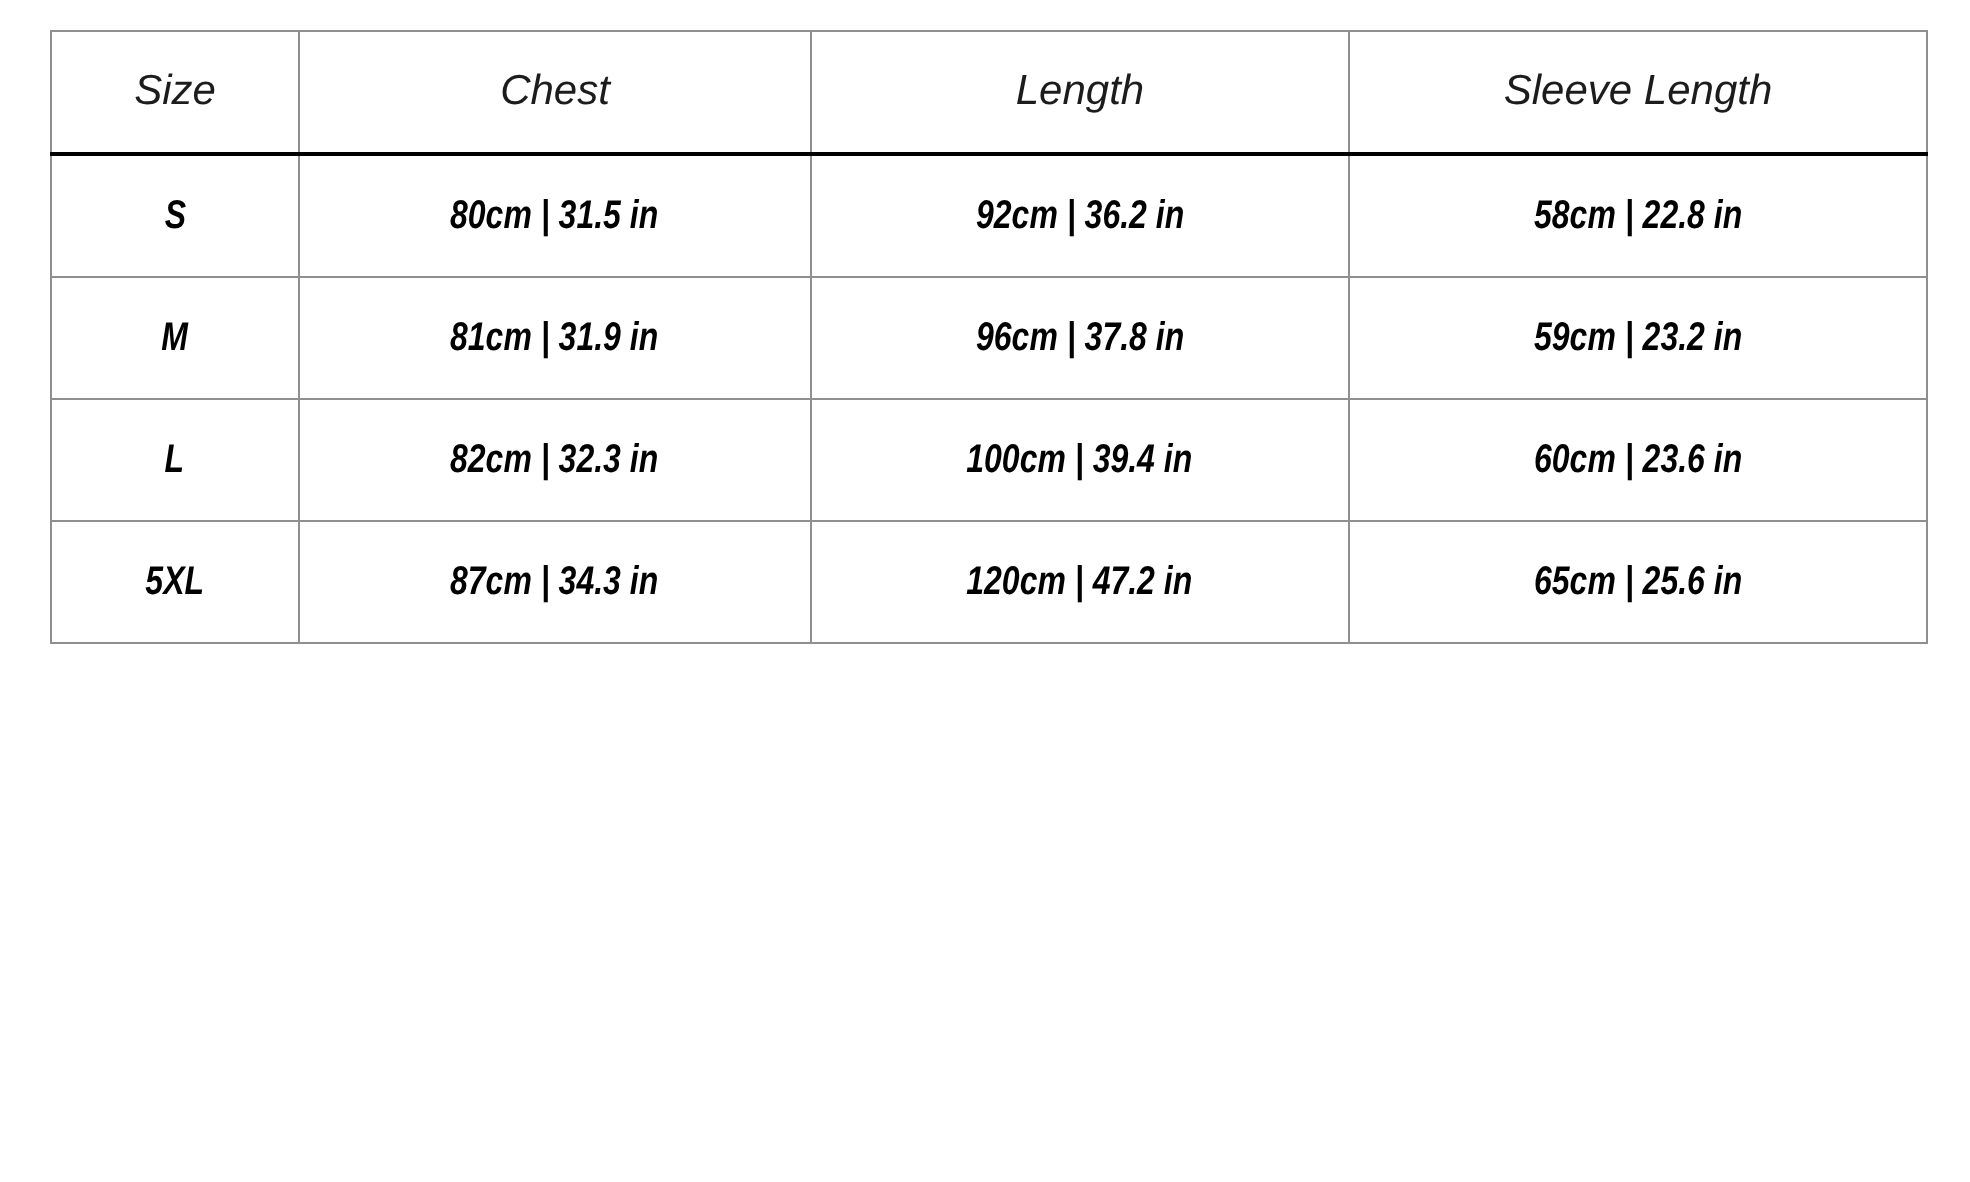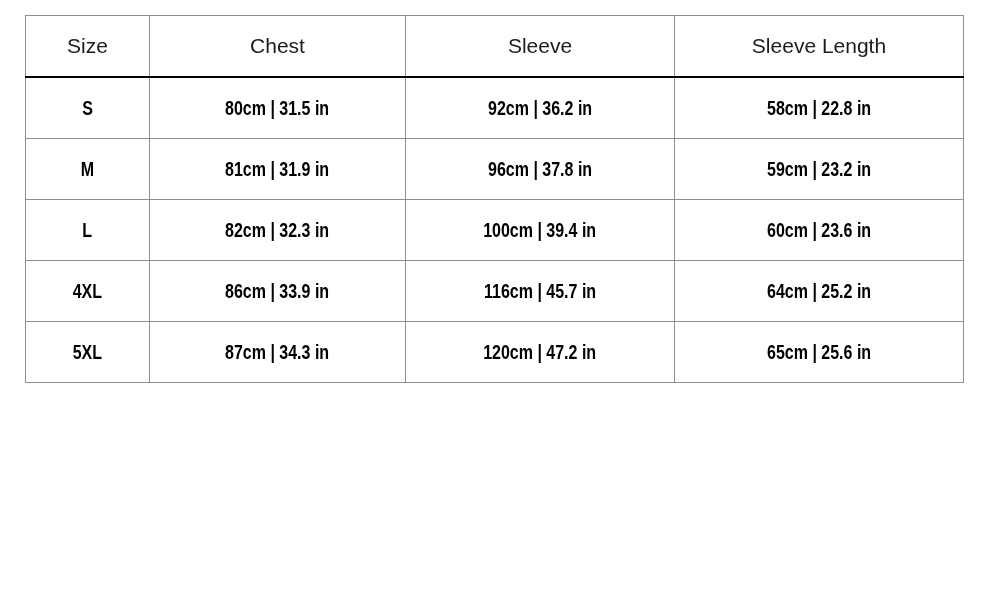--- a/index.html
+++ b/index.html
@@ -16,20 +16,21 @@
     overflow: hidden;
   }
   table.size-chart {
     position: absolute;
     left: 25px;
     top: 15px;
     width: 938px;
     border-collapse: collapse;
     table-layout: fixed;
     background: #c4b5fd;
+    font-style: italic;
   }
   table.size-chart col.c0 { width: 124px; }
   table.size-chart col.c1 { width: 256px; }
   table.size-chart col.c2 { width: 269px; }
   table.size-chart col.c3 { width: 289px; }
 
   table.size-chart th,
   table.size-chart td {
     border: 1px solid #8f8f8f;
     text-align: center;
@@ -67,21 +68,21 @@
     <colgroup>
       <col class="c0">
         <col class="c1">
         <col class="c2">
         <col class="c3">
     </colgroup>
     <thead>
       <tr>
         <th>Size</th>
         <th>Chest</th>
-        <th>Sleeve</th>
+        <th>Length</th>
         <th>Sleeve Length</th>
       </tr>
     </thead>
     <tbody>
       <tr>
         <td><span class="cond">S</span></td>
         <td><span class="cond">80cm | 31.5 in</span></td>
         <td><span class="cond">92cm | 36.2 in</span></td>
         <td><span class="cond">58cm | 22.8 in</span></td>
       </tr>
@@ -91,26 +92,20 @@
         <td><span class="cond">96cm | 37.8 in</span></td>
         <td><span class="cond">59cm | 23.2 in</span></td>
       </tr>
       <tr>
         <td><span class="cond">L</span></td>
         <td><span class="cond">82cm | 32.3 in</span></td>
         <td><span class="cond">100cm | 39.4 in</span></td>
         <td><span class="cond">60cm | 23.6 in</span></td>
       </tr>
       <tr>
-        <td><span class="cond">4XL</span></td>
-        <td><span class="cond">86cm | 33.9 in</span></td>
-        <td><span class="cond">116cm | 45.7 in</span></td>
-        <td><span class="cond">64cm | 25.2 in</span></td>
-      </tr>
-      <tr>
         <td><span class="cond">5XL</span></td>
         <td><span class="cond">87cm | 34.3 in</span></td>
         <td><span class="cond">120cm | 47.2 in</span></td>
         <td><span class="cond">65cm | 25.6 in</span></td>
       </tr>
     </tbody>
   </table>
 </div>
 
 </body></html>

